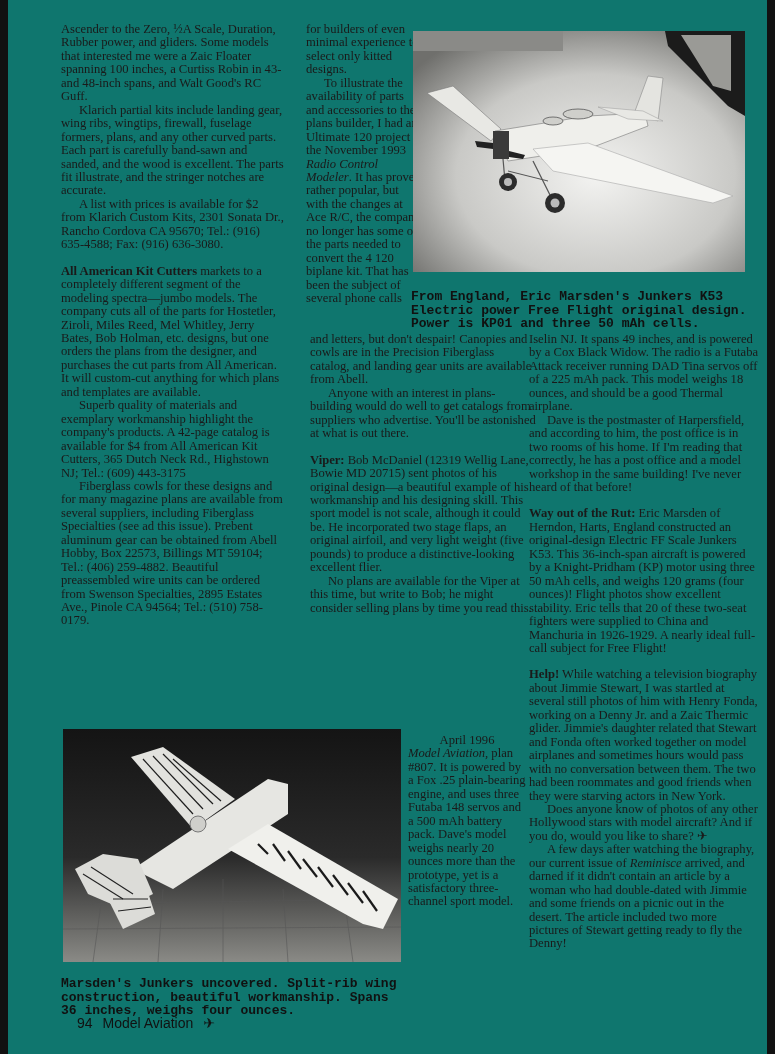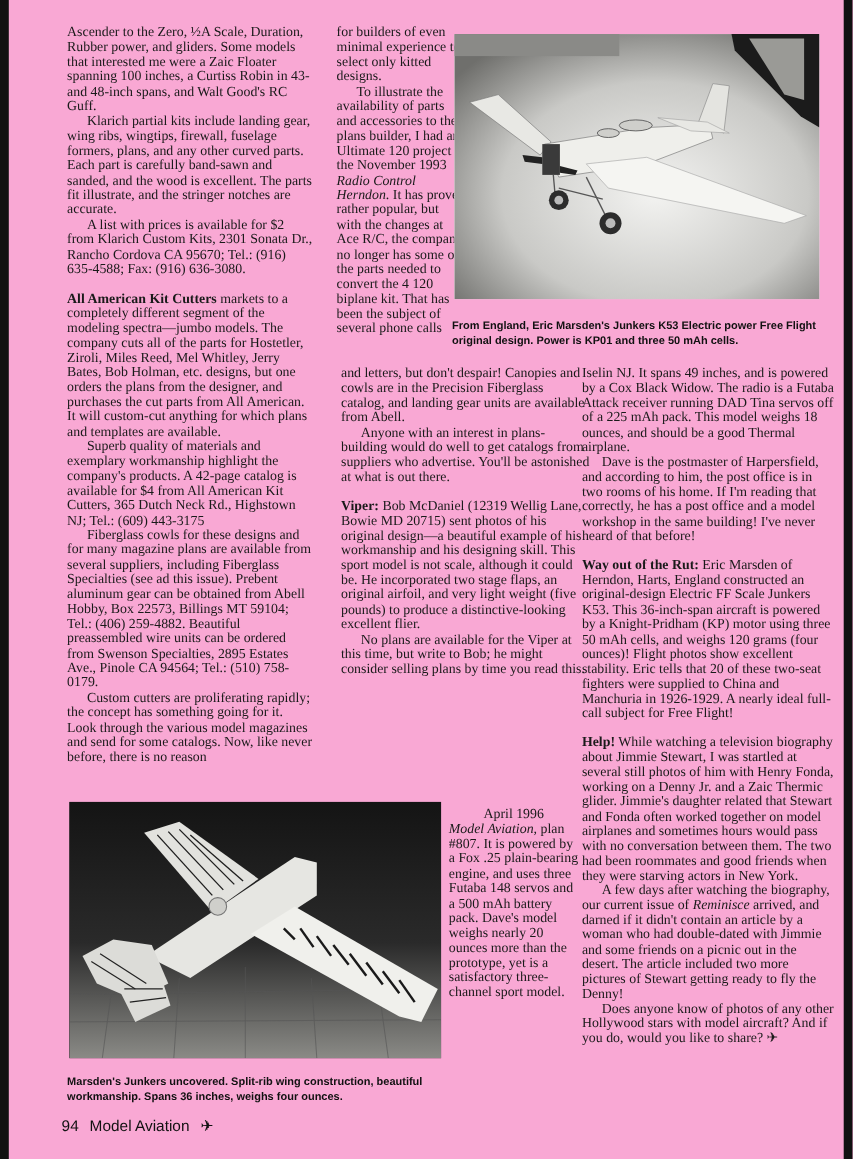--- a/index.html
+++ b/index.html
@@ -1,45 +1,44 @@
 <!DOCTYPE html>
 <html><head>
 <meta charset="utf-8">
 <style>
   html, body { margin:0; padding:0; }
   body { width:775px; height:1054px; background:#111; position:relative; overflow:hidden; }
-  .page { position:absolute; left:8px; top:0; width:759px; height:1054px; background:#f9a8d4; }
+  .page { position:absolute; left:8px; top:0; width:759px; height:1054px; background:#0f766e; }
   .txt { position:absolute; font-family:"Liberation Serif", serif; font-size:12.6px; line-height:13.45px; color:#1a1a1a; }
   .txt p { margin:0; text-indent:18px; }
   .txt p.ni { text-indent:0; }
   .txt b { font-weight:bold; }
-  .cap { position:absolute; font-family:Liberation Sans, sans-serif; font-weight:bold; font-size:10px; line-height:13.5px; color:#111; }
+  .cap { position:absolute; font-family:Liberation Mono, monospace; font-weight:bold; font-size:13px; line-height:13.5px; color:#111; }
   .photo { position:absolute; overflow:hidden; }
-  .folio { position:absolute; left:48px; top:1015px; font-family:"Liberation Sans", sans-serif; font-size:14px; color:#111; }
+  .folio { position:absolute; left:69px; top:1015px; font-family:"Liberation Sans", sans-serif; font-size:14px; color:#111; }
   .folio span { margin-right:6px; }
 </style>
 </head>
 <body>
 
 <div class="page">
 
   <div class="txt" style="left:53px; top:23px; width:225px;">
     <p class="ni">Ascender to the Zero, ½A Scale, Duration, Rubber power, and gliders. Some models that interested me were a Zaic Floater spanning 100 inches, a Curtiss Robin in 43- and 48-inch spans, and Walt Good's RC Guff.</p>
     <p>Klarich partial kits include landing gear, wing ribs, wingtips, firewall, fuselage formers, plans, and any other curved parts. Each part is carefully band-sawn and sanded, and the wood is excellent. The parts fit illustrate, and the stringer notches are accurate.</p>
     <p>A list with prices is available for $2 from Klarich Custom Kits, 2301 Sonata Dr., Rancho Cordova CA 95670; Tel.: (916) 635-4588; Fax: (916) 636-3080.</p>
     <div style="height:13px"></div>
     <p class="ni"><b>All American Kit Cutters</b><span> markets to a completely different segment of the modeling spectra—jumbo models. The company cuts all of the parts for Hostetler, Ziroli, Miles Reed, Mel Whitley, Jerry Bates, Bob Holman, etc. designs, but one orders the plans from the designer, and purchases the cut parts from All American. It will custom-cut anything for which plans and templates are available.</span></p>
     <p>Superb quality of materials and exemplary workmanship highlight the company's products. A 42-page catalog is available for $4 from All American Kit Cutters, 365 Dutch Neck Rd., Highstown NJ; Tel.: (609) 443-3175</p>
     <p>Fiberglass cowls for these designs and for many magazine plans are available from several suppliers, including Fiberglass Specialties (see ad this issue). Prebent aluminum gear can be obtained from Abell Hobby, Box 22573, Billings MT 59104; Tel.: (406) 259-4882. Beautiful preassembled wire units can be ordered from Swenson Specialties, 2895 Estates Ave., Pinole CA 94564; Tel.: (510) 758-0179.</p>
-    <p>Custom cutters are proliferating rapidly; the concept has something going for it. Look through the various model magazines and send for some catalogs. Now, like never before, there is no reason</p>
   </div>
 
   <div class="txt" style="left:286px; top:23px; width:118px;margin-left:12px;">
     <p class="ni">for builders of even minimal experience to select only kitted designs.</p>
-    <p><span>To illustrate the availability of parts and accessories to the plans builder, I had an Ultimate 120 project in the November 1993 </span><i>Radio Control Herndon</i><span>. It has proven rather popular, but with the changes at Ace R/C, the company no longer has some of the parts needed to convert the 4 120 biplane kit. That has been the subject of several phone calls</span></p>
+    <p><span>To illustrate the availability of parts and accessories to the plans builder, I had an Ultimate 120 project in the November 1993 </span><i>Radio Control Modeler</i><span>. It has proven rather popular, but with the changes at Ace R/C, the company no longer has some of the parts needed to convert the 4 120 biplane kit. That has been the subject of several phone calls</span></p>
   </div>
 
   <div class="txt" style="left:286px; top:333px; width:226px;margin-left:16px;">
     <p class="ni">and letters, but don't despair! Canopies and cowls are in the Precision Fiberglass catalog, and landing gear units are available from Abell.</p>
     <p>Anyone with an interest in plans-building would do well to get catalogs from suppliers who advertise. You'll be astonished at what is out there.</p>
     <div style="height:13px"></div>
     <p class="ni"><b>Viper:</b><span> Bob McDaniel (12319 Wellig Lane, Bowie MD 20715) sent photos of his original design—a beautiful example of his workmanship and his designing skill. This sport model is not scale, although it could be. He incorporated two stage flaps, an original airfoil, and very light weight (five pounds) to produce a distinctive-looking excellent flier.</span></p>
     <p>No plans are available for the Viper at this time, but write to Bob; he might consider selling plans by time you read this.</p>
     <div style="height:13px"></div>
   </div>
@@ -49,22 +48,22 @@
     <p class="ni"><i>Model Aviation,</i><span> plan #807. It is powered by a Fox .25 plain-bearing engine, and uses three Futaba 148 servos and a 500 mAh battery pack. Dave's model weighs nearly 20 ounces more than the prototype, yet is a satisfactory three-channel sport model.</span></p>
   </div>
 
   <div class="txt" style="left:521px; top:333px; width:230px;">
     <p class="ni">Iselin NJ. It spans 49 inches, and is powered by a Cox Black Widow. The radio is a Futaba Attack receiver running DAD Tina servos off of a 225 mAh pack. This model weighs 18 ounces, and should be a good Thermal airplane.</p>
     <p>Dave is the postmaster of Harpersfield, and according to him, the post office is in two rooms of his home. If I'm reading that correctly, he has a post office and a model workshop in the same building! I've never heard of that before!</p>
     <div style="height:13px"></div>
     <p class="ni"><b>Way out of the Rut:</b><span> Eric Marsden of Herndon, Harts, England constructed an original-design Electric FF Scale Junkers K53. This 36-inch-span aircraft is powered by a Knight-Pridham (KP) motor using three 50 mAh cells, and weighs 120 grams (four ounces)! Flight photos show excellent stability. Eric tells that 20 of these two-seat fighters were supplied to China and Manchuria in 1926-1929. A nearly ideal full-call subject for Free Flight!</span></p>
     <div style="height:13px"></div>
     <p class="ni"><b>Help!</b><span> While watching a television biography about Jimmie Stewart, I was startled at several still photos of him with Henry Fonda, working on a Denny Jr. and a Zaic Thermic glider. Jimmie's daughter related that Stewart and Fonda often worked together on model airplanes and sometimes hours would pass with no conversation between them. The two had been roommates and good friends when they were starving actors in New York.</span></p>
+    <p><span>Does anyone know of photos of any other Hollywood stars with model aircraft? And if you do, would you like to share?</span> <span>✈</span></p>
     <p><span>A few days after watching the biography, our current issue of </span><i>Reminisce</i><span> arrived, and darned if it didn't contain an article by a woman who had double-dated with Jimmie and some friends on a picnic out in the desert. The article included two more pictures of Stewart getting ready to fly the Denny!</span></p>
-    <p><span>Does anyone know of photos of any other Hollywood stars with model aircraft? And if you do, would you like to share?</span> <span>✈</span></p>
   </div>
 
   <div class="photo" style="left:405px; top:31px; width:332px; height:241px; background:#d8d8d6;">
     <svg width="332" height="241" viewBox="0 0 332 241">
       <defs>
         <radialGradient id="carpet" cx="55%" cy="60%" r="70%">
           <stop offset="0" stop-color="#f3f3f1"></stop>
           <stop offset="0.6" stop-color="#c9c9c6"></stop>
           <stop offset="1" stop-color="#6f6f6c"></stop>
         </radialGradient>

